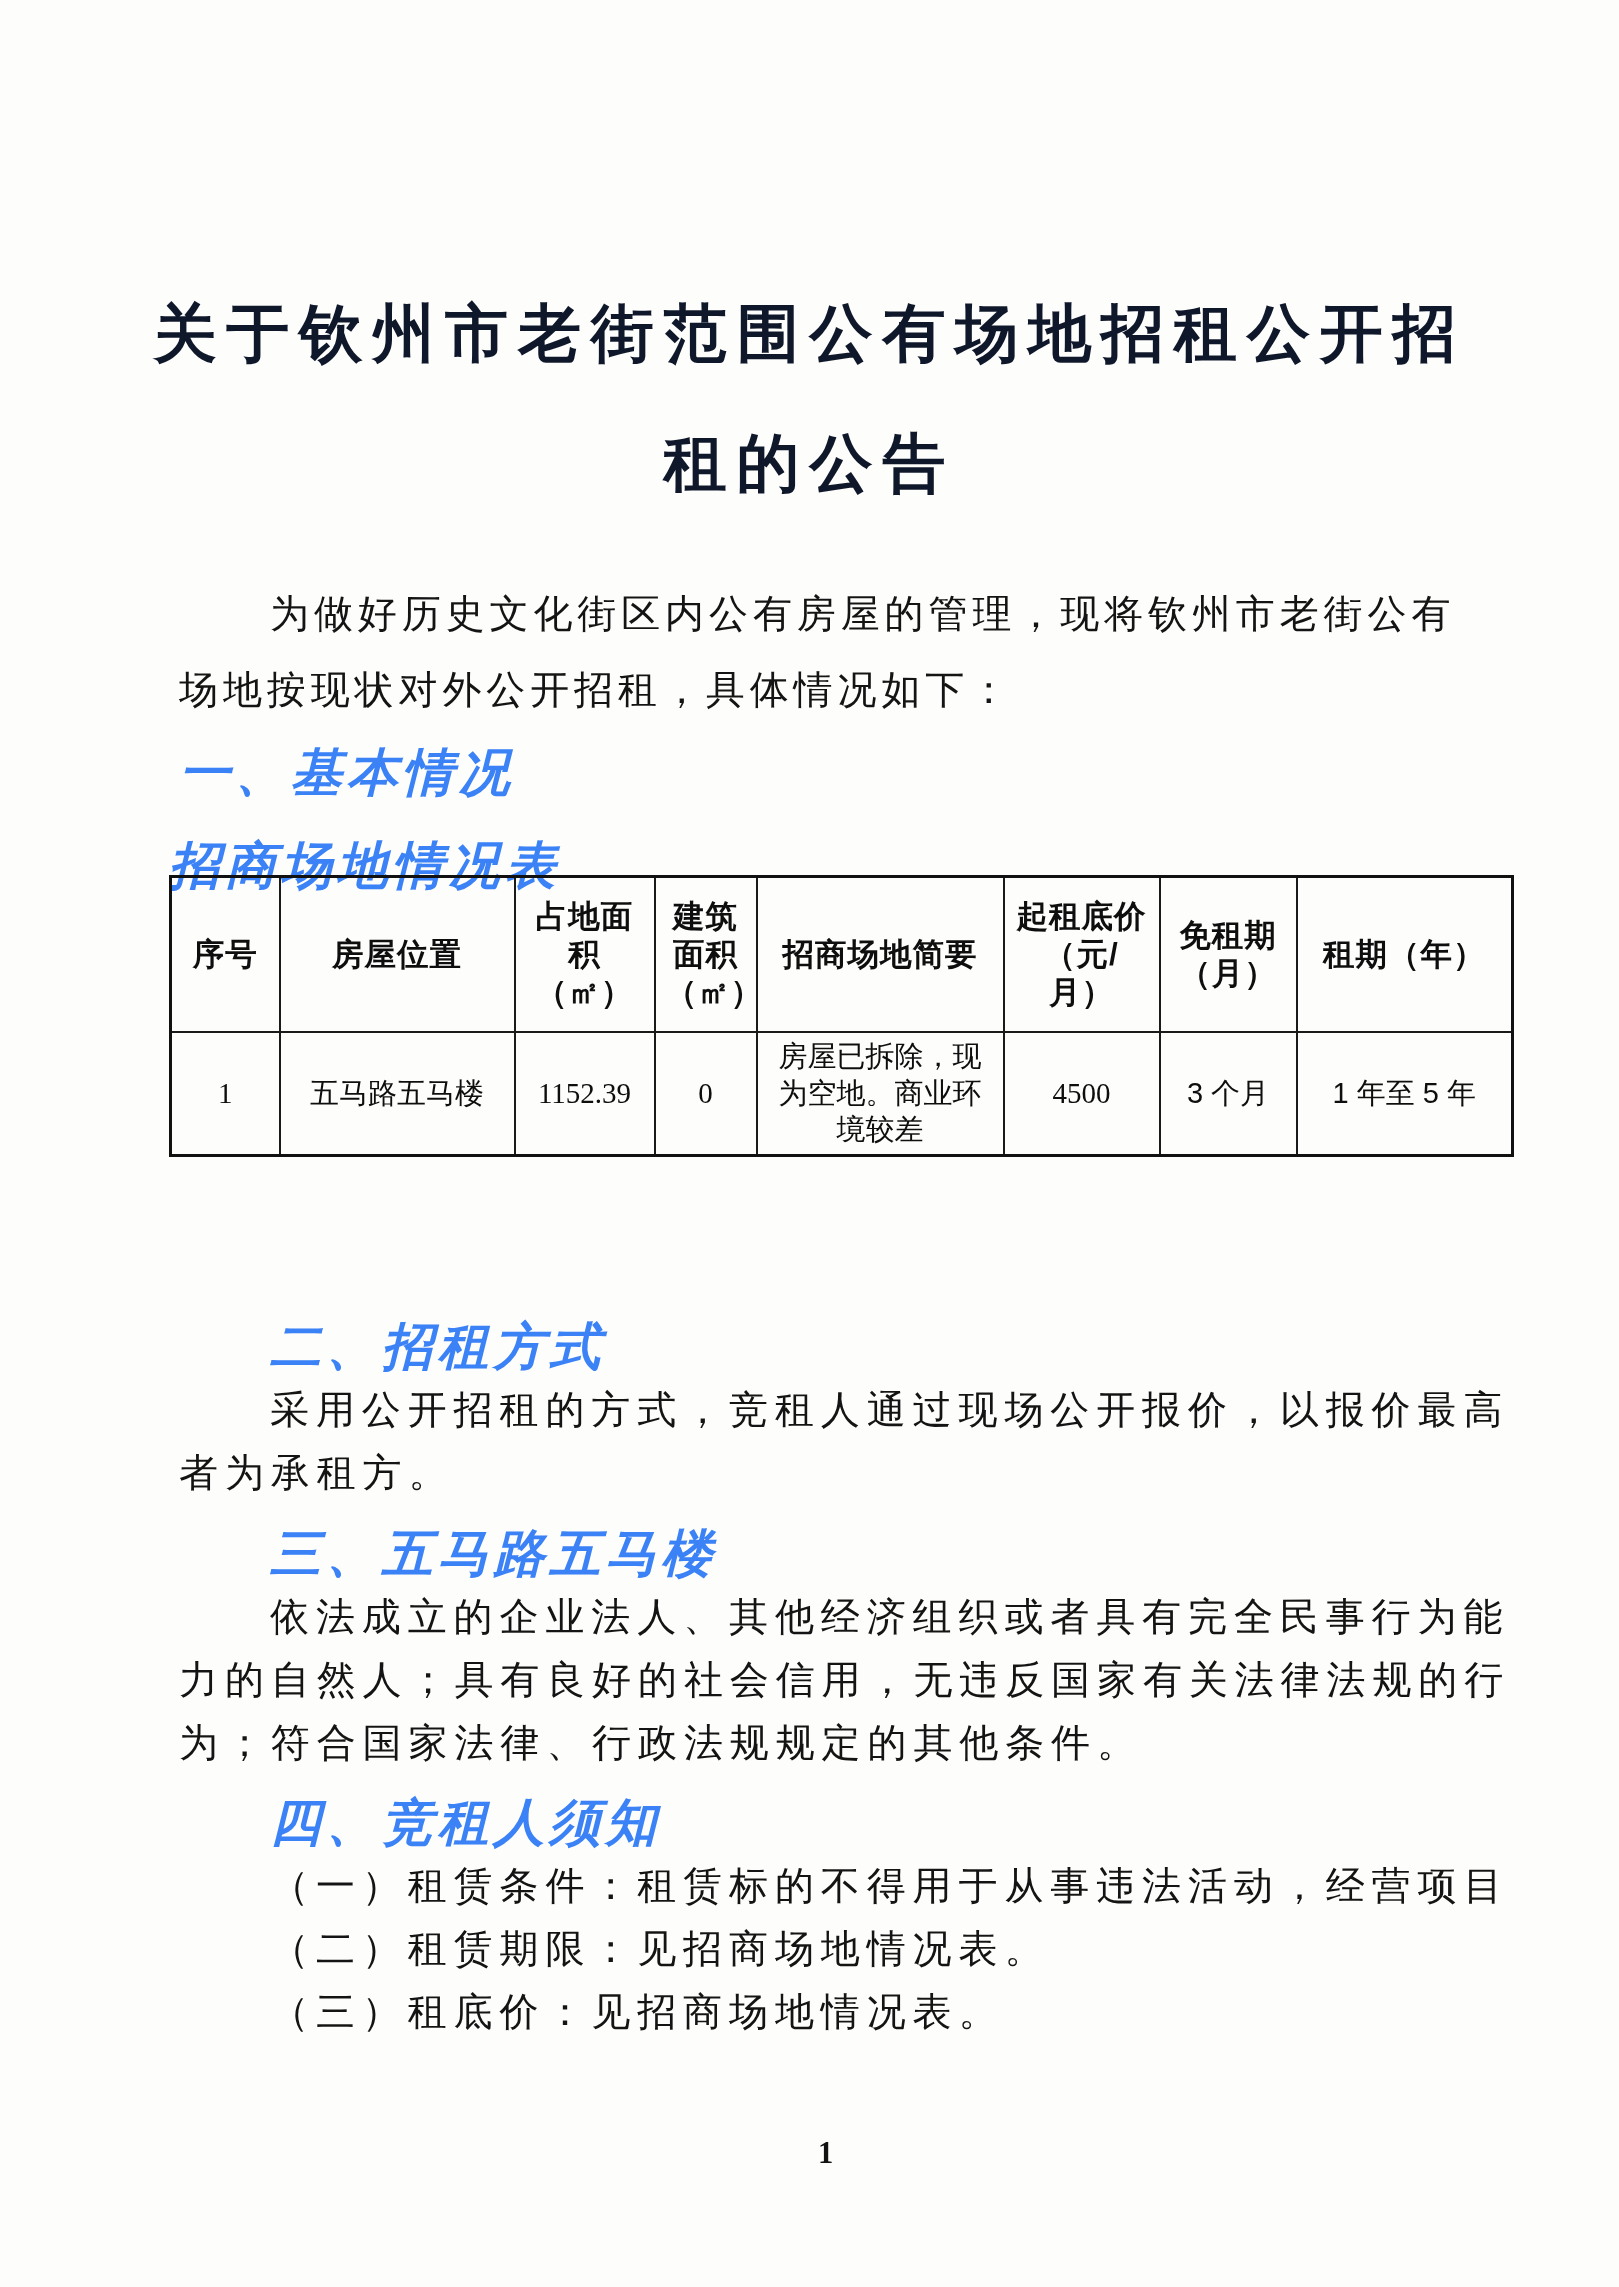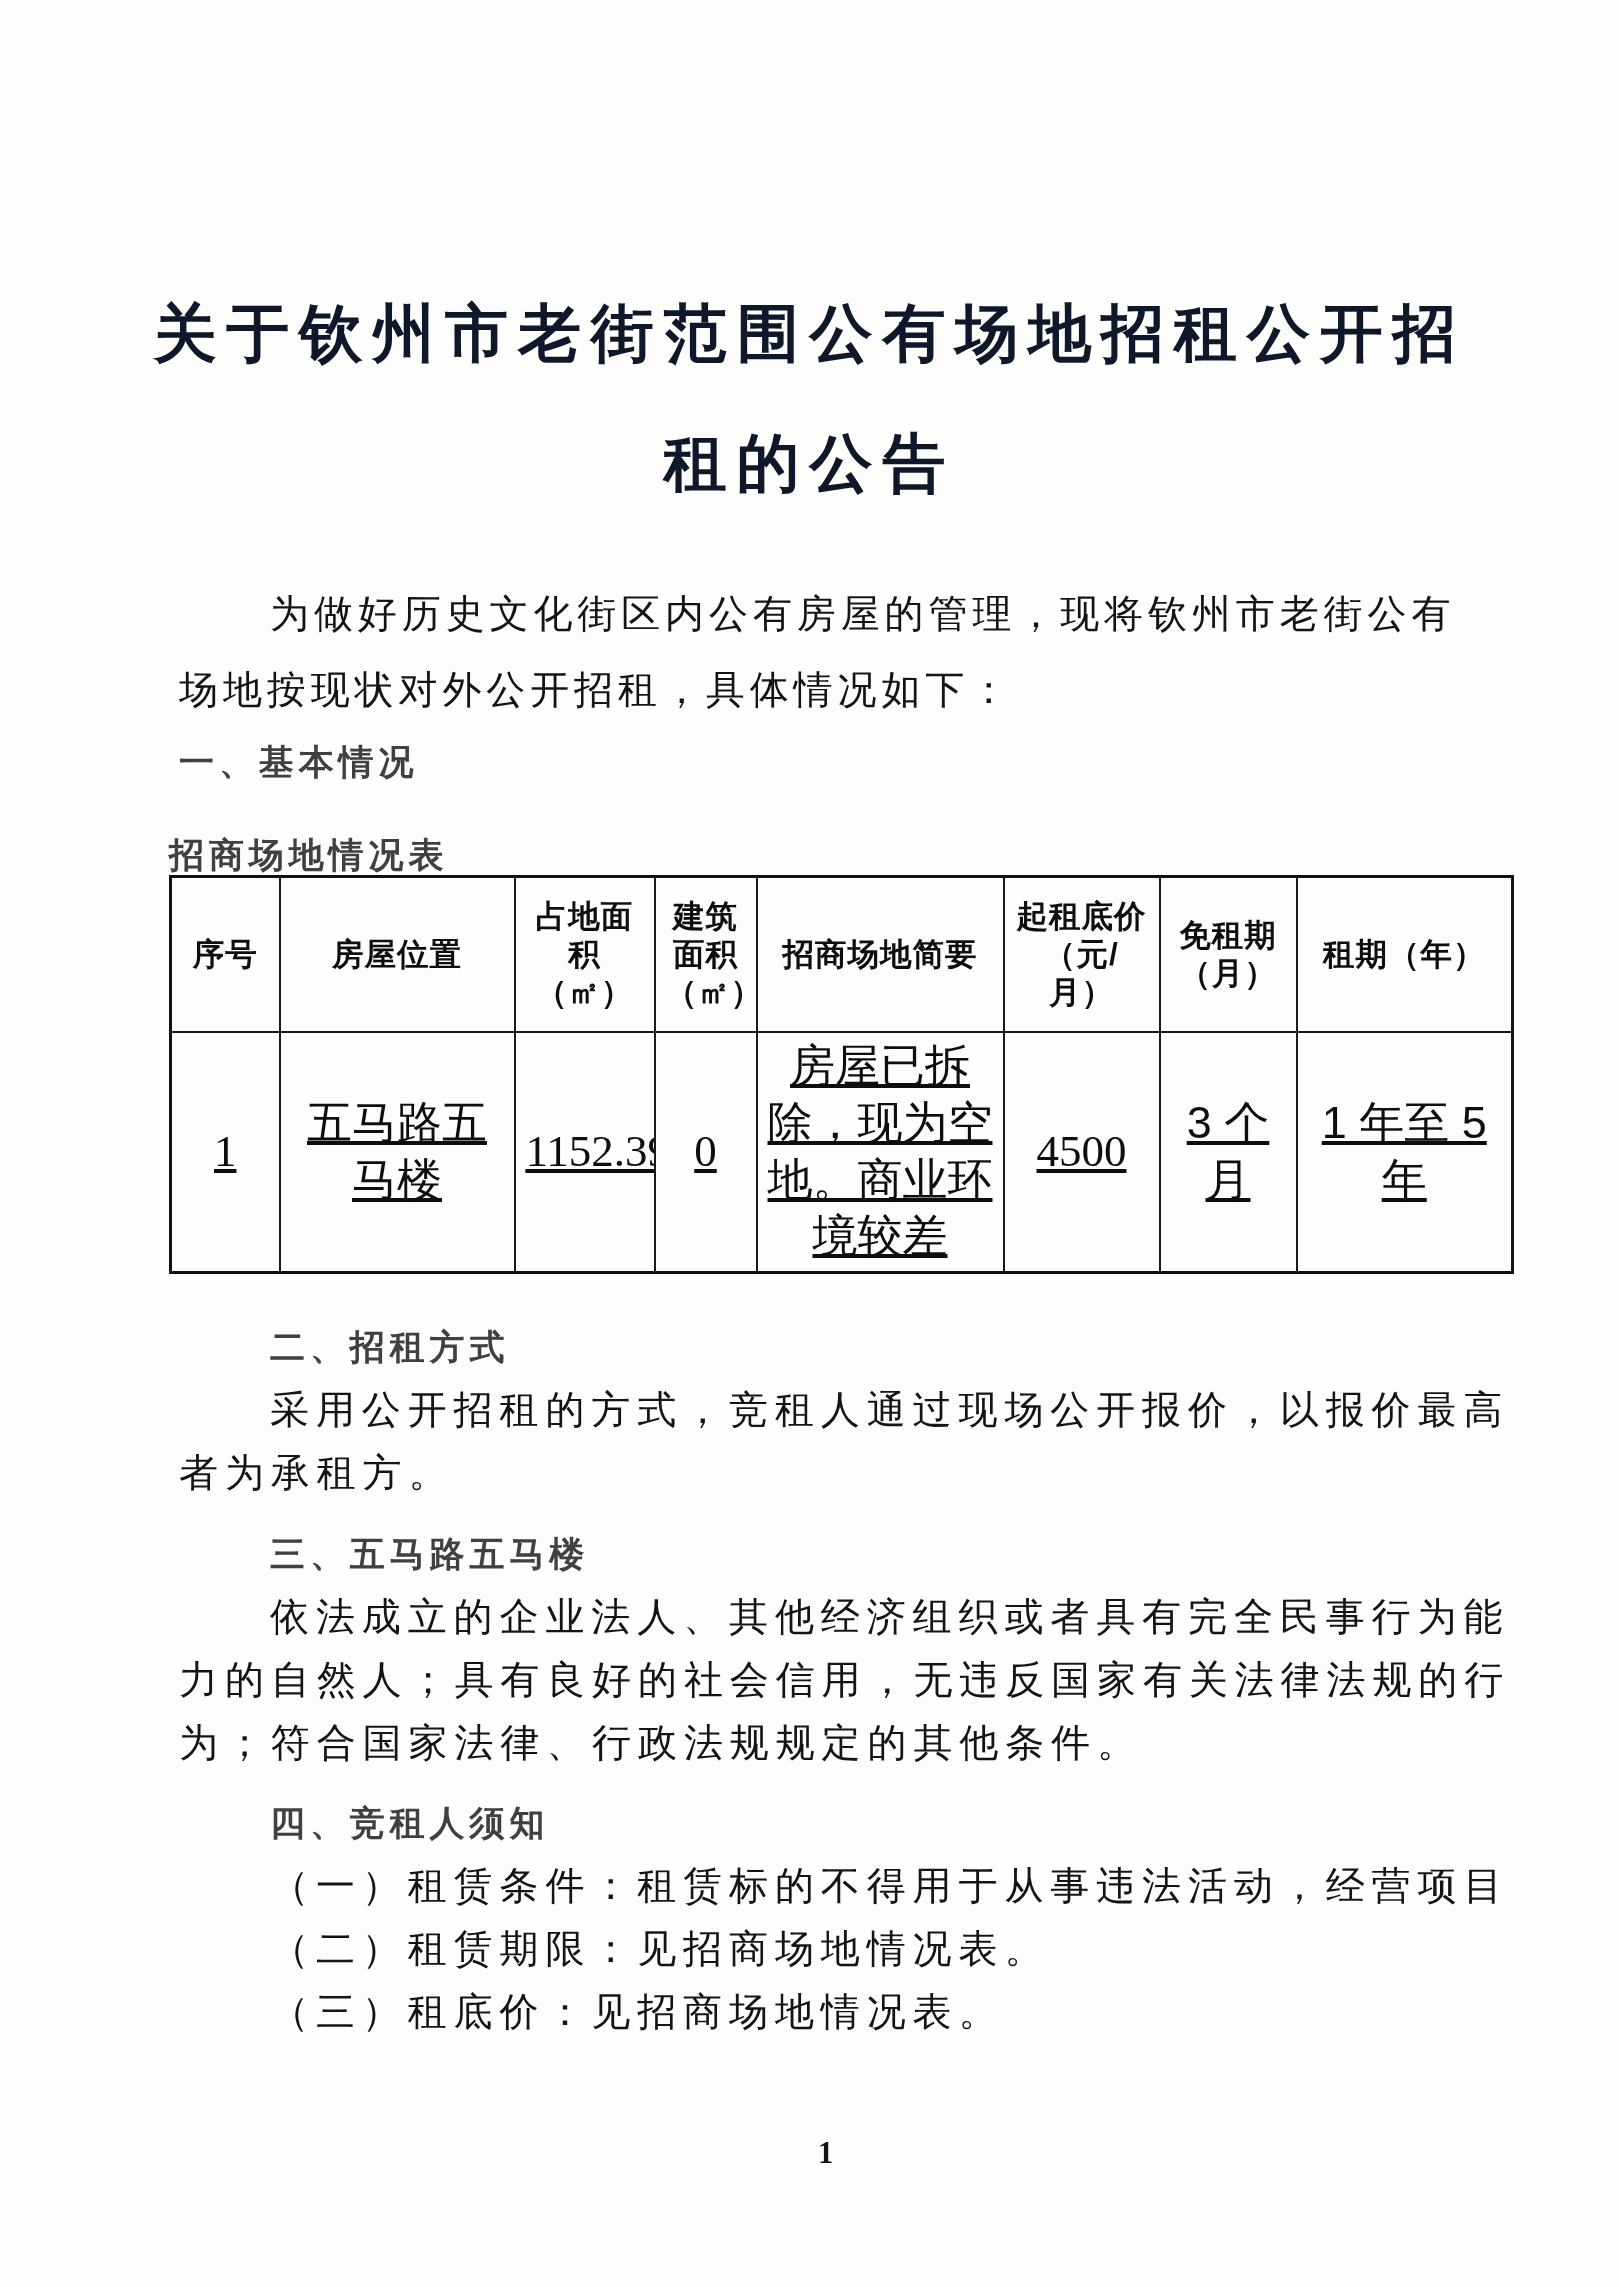--- a/index.html
+++ b/index.html
@@ -44,22 +44,23 @@
     width: 1320px;
     line-height: 76px;
     letter-spacing: 4.9px;
   }
   .ind { padding-left: 91px; }
 
   .sec-heading {
     font-family: "Liberation Sans", sans-serif;
     font-weight: 700;
     letter-spacing: 4.9px;
-    font-size: 35px;
-    color: #404040;
+    font-size: 51px;
+    color: #3b82f6;
+    font-style: italic;
   }
   .h-basic { top: 739px; left: 179px; }
   .table-label { top: 832px; left: 169px; }
 
   
   .situation-table {
     top: 875px;
     left: 169px;
     width: 1343px;
     border-collapse: collapse;
@@ -76,24 +77,23 @@
     overflow: hidden;
   }
   .situation-table { border: 3px solid #111; }
   .situation-table th {
     font-size: 31.5px;
     font-weight: 600;
     letter-spacing: 1px;
     line-height: 1.22;
   }
   .situation-table td {
-    font-size: 45px;
+    font-size: 29px;
     font-weight: 400;
     line-height: 1.26;
-    text-decoration: underline;
   }
   .row-head { height: 155px; }
   .row-data { height: 116px; }
   .row-total { height: 79px; }
   .num { font-weight: 700; font-family: "Liberation Serif", serif; }
   .cell-summary { padding: 3.9px 7.9px; }
   .th-building { padding: 5.9px 12.8px; }
 
   
   .lower {

